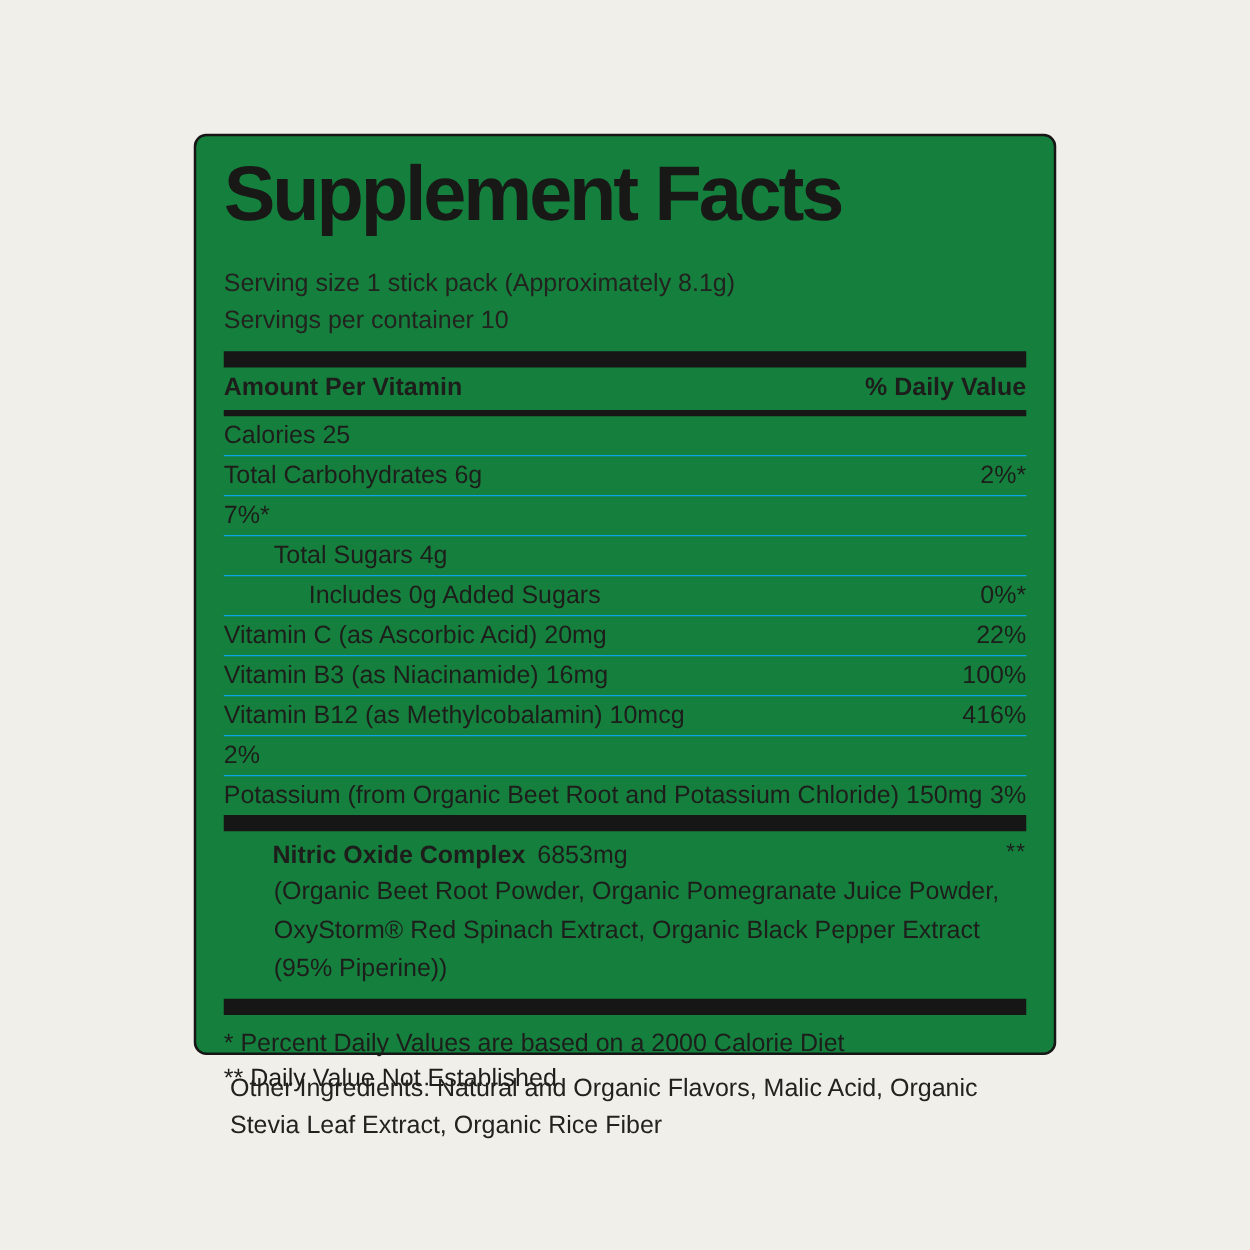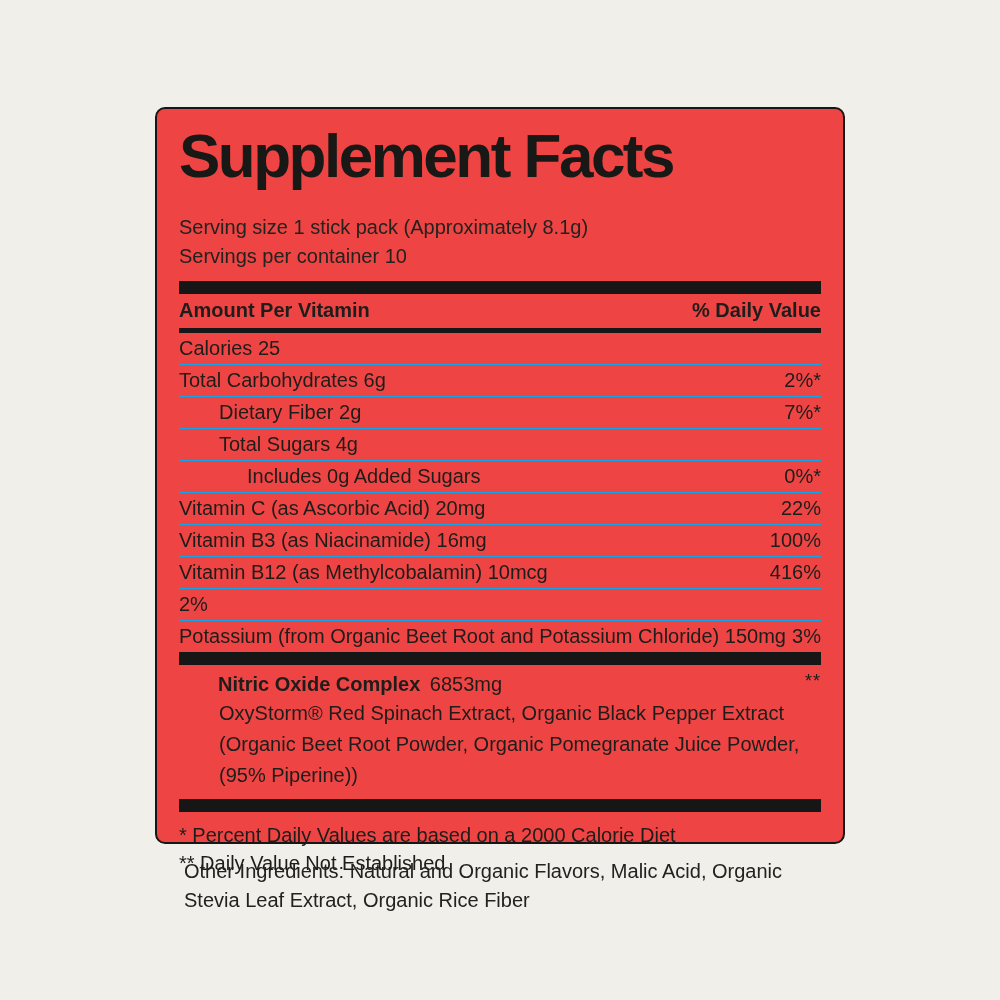--- a/index.html
+++ b/index.html
@@ -12,21 +12,21 @@
   }
   .canvas { position: relative; width: 1000px; height: 1000px; }
 
   .panel {
     position: absolute;
     left: 155px; top: 107px;
     width: 690px; height: 737px;
     border: 2px solid #161616;
     border-radius: 10px;
     padding: 10px 22px 0 22px;
-    background: #ef4444;
+    background: #15803d;
   }
 
   .title {
     font-size: 62px;
     font-weight: bold;
     letter-spacing: -2.5px;
     line-height: 66px;
     margin-top: 4px;
     color: #181816;
   }
@@ -136,21 +136,20 @@
         <span class="row-label">Calories 25</span>
         <span class="row-value"></span>
       </div>
 
       <div class="row indent-0">
         <span class="row-label">Total Carbohydrates 6g</span>
         <span class="row-value">2%*</span>
       </div>
 
       <div class="row indent-1">
-        <span class="row-label">Dietary Fiber 2g</span>
         <span class="row-value">7%*</span>
       </div>
 
       <div class="row indent-1">
         <span class="row-label">Total Sugars 4g</span>
         <span class="row-value"></span>
       </div>
 
       <div class="row indent-2">
         <span class="row-label">Includes 0g Added Sugars</span>
@@ -186,22 +185,22 @@
 
     <div class="complex-head">
       <span>
         <span class="complex-name" style="margin-right: 4px;">Nitric Oxide Complex</span>
         <span>6853mg</span>
       </span>
       <span class="complex-dv">**</span>
     </div>
 
     <div class="complex-ingredients">
+      <div>(Organic Beet Root Powder, Organic Pomegranate Juice Powder,</div>
       <div>OxyStorm® Red Spinach Extract, Organic Black Pepper Extract</div>
-      <div>(Organic Beet Root Powder, Organic Pomegranate Juice Powder,</div>
       <div>(95% Piperine))</div>
     </div>
 
     <div class="bar-complex-end"></div>
 
     <div class="footnotes">
       <div>* Percent Daily Values are based on a 2000 Calorie Diet</div>
       <div>** Daily Value Not Established</div>
     </div>
 

